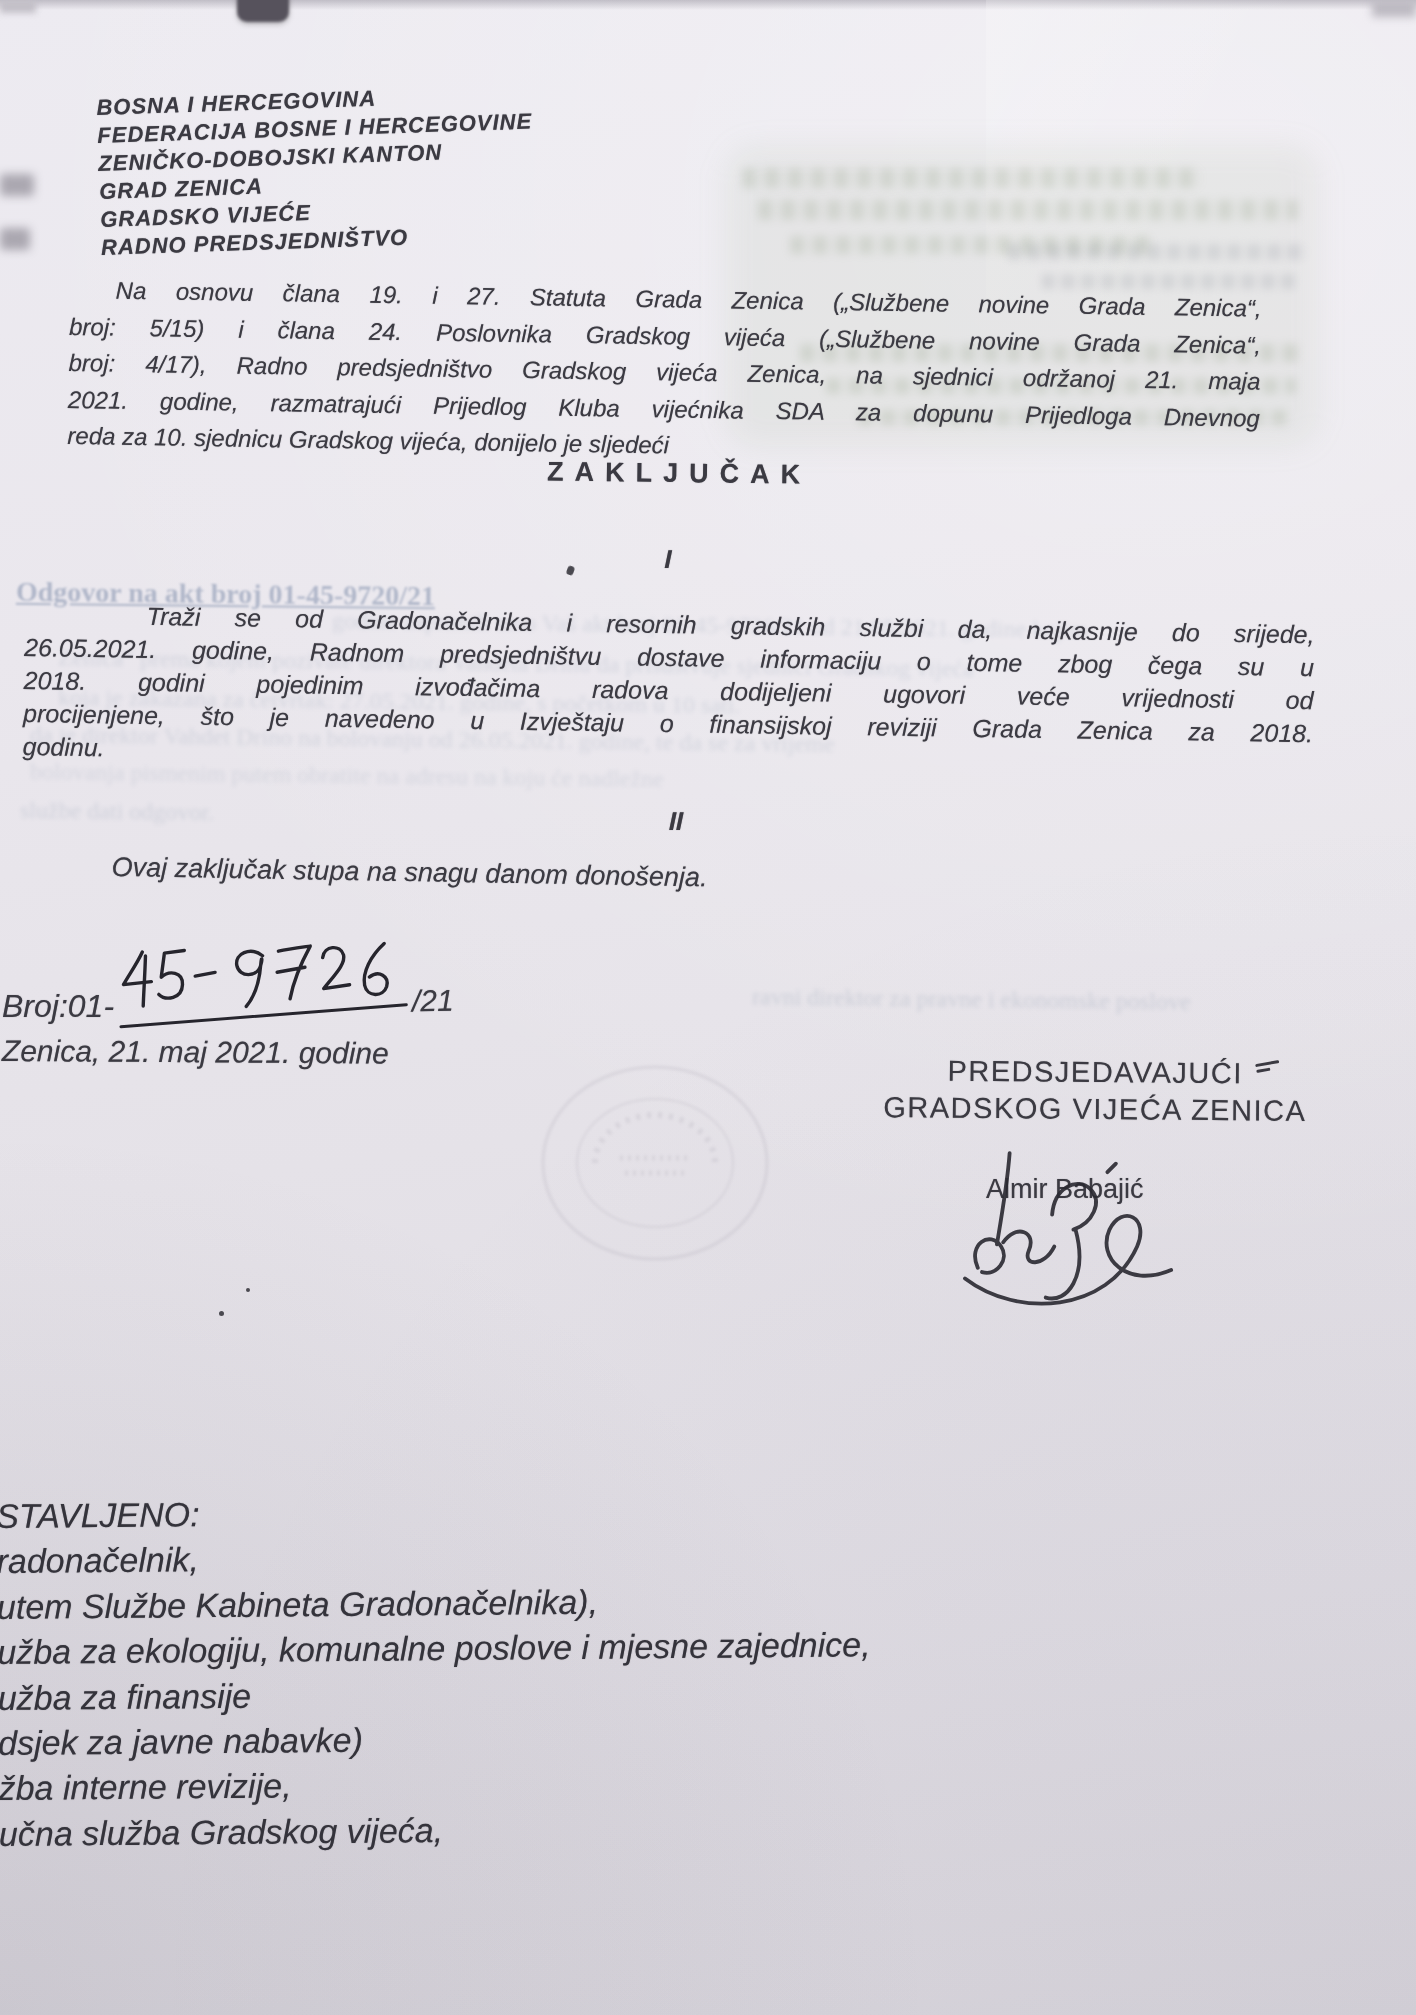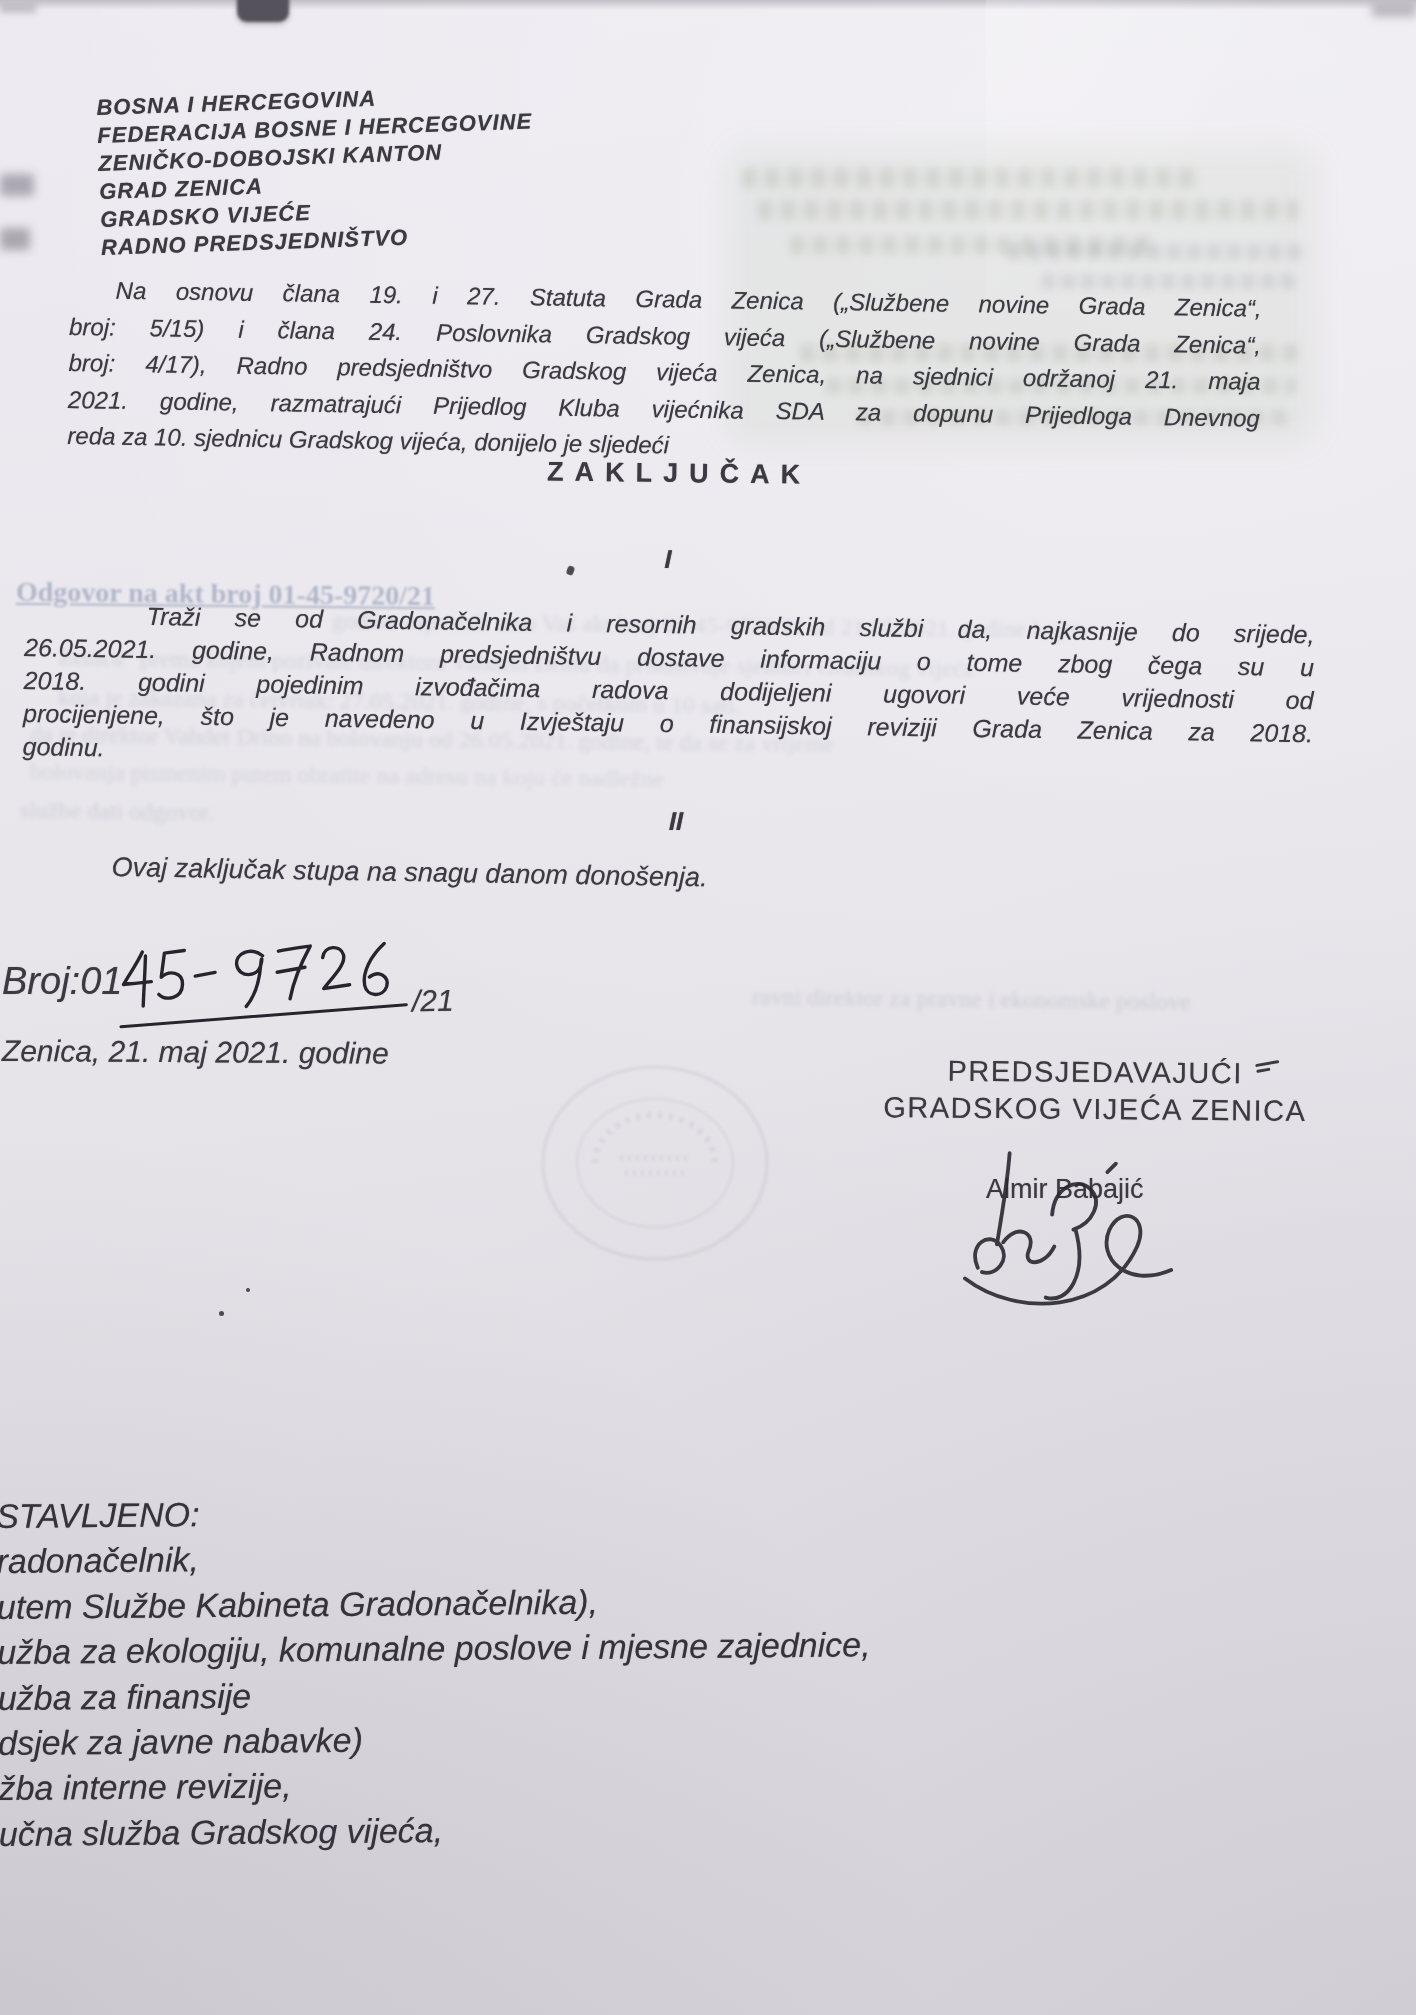--- a/index.html
+++ b/index.html
@@ -31,21 +31,21 @@
 
   .header-block{left:96px;top:94px;width:560px;font-size:22px;line-height:28px;font-weight:bold;letter-spacing:1px;transform:rotate(-1.9deg);transform-origin:left top;}
   .intro{left:70px;top:272px;width:1192px;font-size:24px;line-height:36.5px;transform:rotate(0.9deg);transform-origin:left top;}
   .intro .l0{text-indent:46px;}
   .doc-title{left:68px;top:458px;width:1200px;text-align:center;font-size:27px;font-weight:bold;letter-spacing:11px;padding-left:11px;transform:rotate(0.7deg);}
   .numeral1{left:68px;top:544px;width:1200px;text-align:center;font-size:26px;font-weight:bold;font-style:italic;transform:rotate(0.8deg);}
   .bodypar{left:25px;top:598px;width:1290px;font-size:25px;line-height:33px;transform:rotate(0.9deg);transform-origin:left top;}
   .bodypar .l0{text-indent:122px;}
   .numeral2{left:76px;top:806px;width:1200px;text-align:center;font-size:26px;font-weight:bold;font-style:italic;transform:rotate(0.9deg);}
   .effect{left:112px;top:852px;font-size:27px;transform:rotate(1.0deg);transform-origin:left top;white-space:nowrap;}
-  .broj-prefix{left:2px;top:960px;font-size:38px;white-space:nowrap;text-align:right;}
+  .broj-prefix{left:2px;top:988px;font-size:32px;white-space:nowrap;text-align:right;}
   .broj-suffix{left:412px;top:984px;font-size:30px;transform:rotate(-1.5deg);}
   .handwriting{left:112px;top:943px;width:300px;height:90px;transform:rotate(-2deg);transform-origin:left top;}
   .handwriting path,.handwriting line{stroke:#26252d;fill:none;stroke-linecap:round;stroke-linejoin:round;}
   .place-date{left:2px;top:1034px;font-size:30px;transform:rotate(0.4deg);transform-origin:left top;white-space:nowrap;}
   .signer-block{left:840px;top:1054px;width:510px;text-align:center;font-size:29px;line-height:37px;letter-spacing:1.5px;transform:rotate(0.5deg);}
   .stray-mark{left:1256px;top:1062px;width:24px;height:12px;transform:rotate(-10deg);}
   .stray-mark i{display:block;height:3px;background:#3b3a42;margin-bottom:3px;border-radius:2px;}
   .signer-name{left:986px;top:1174px;font-size:27px;z-index:3;white-space:nowrap;}
   .signature{left:948px;top:1116px;width:255px;height:225px;z-index:4;opacity:.9;}
   .signature path{stroke:#2a2931;stroke-width:3.6;fill:none;stroke-linecap:round;stroke-linejoin:round;}

